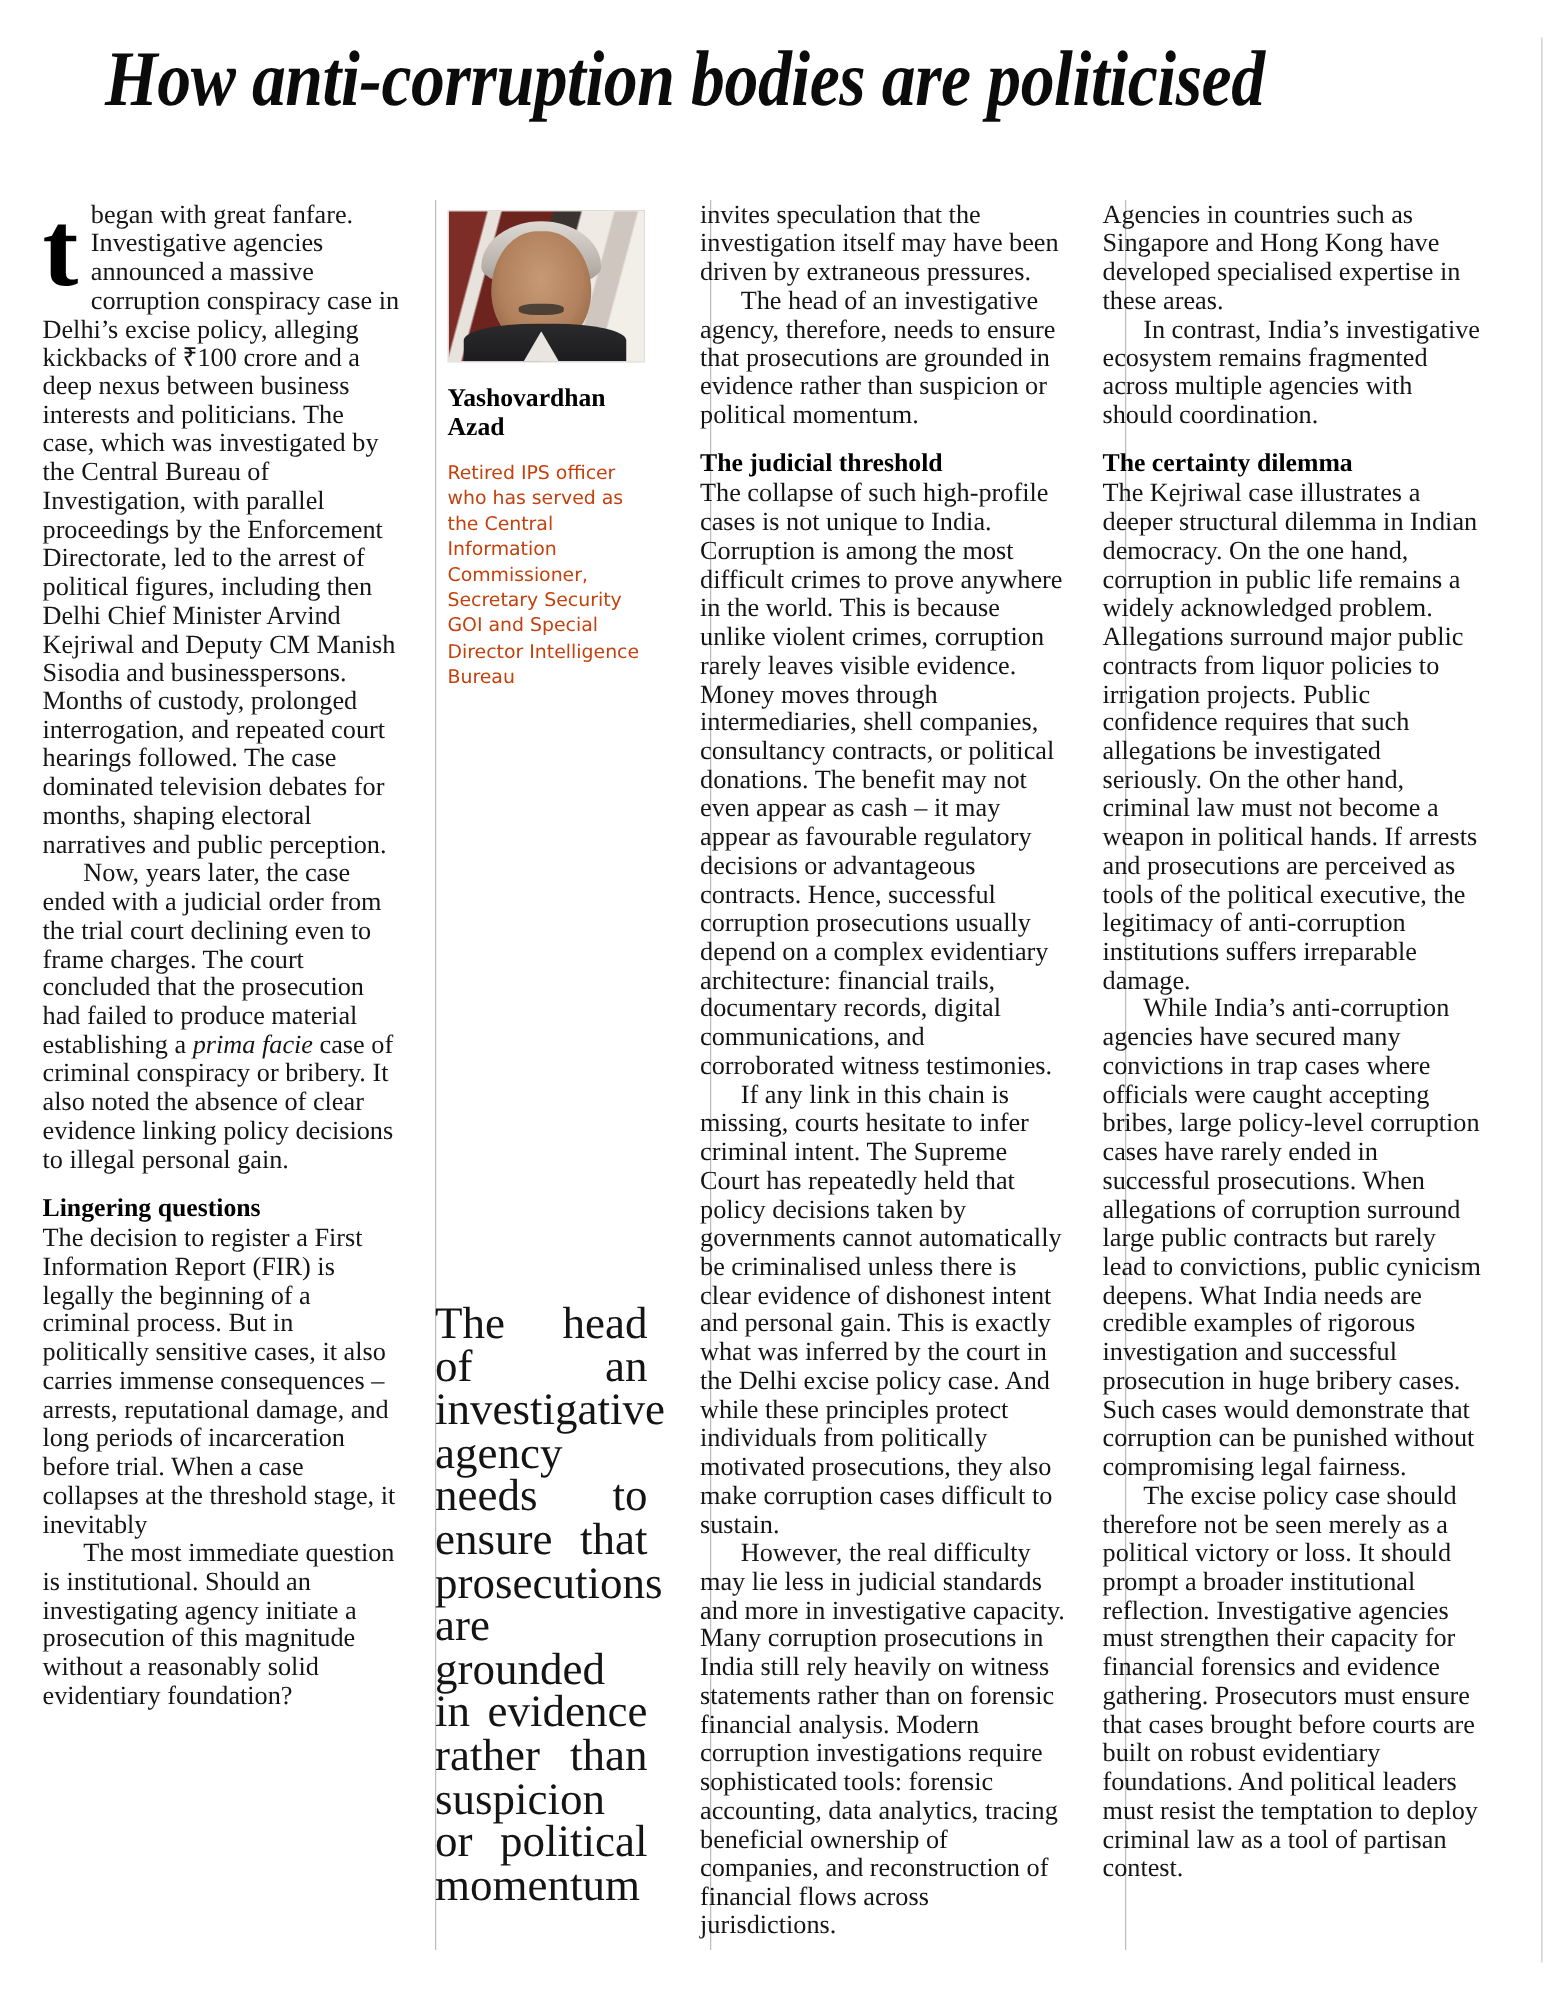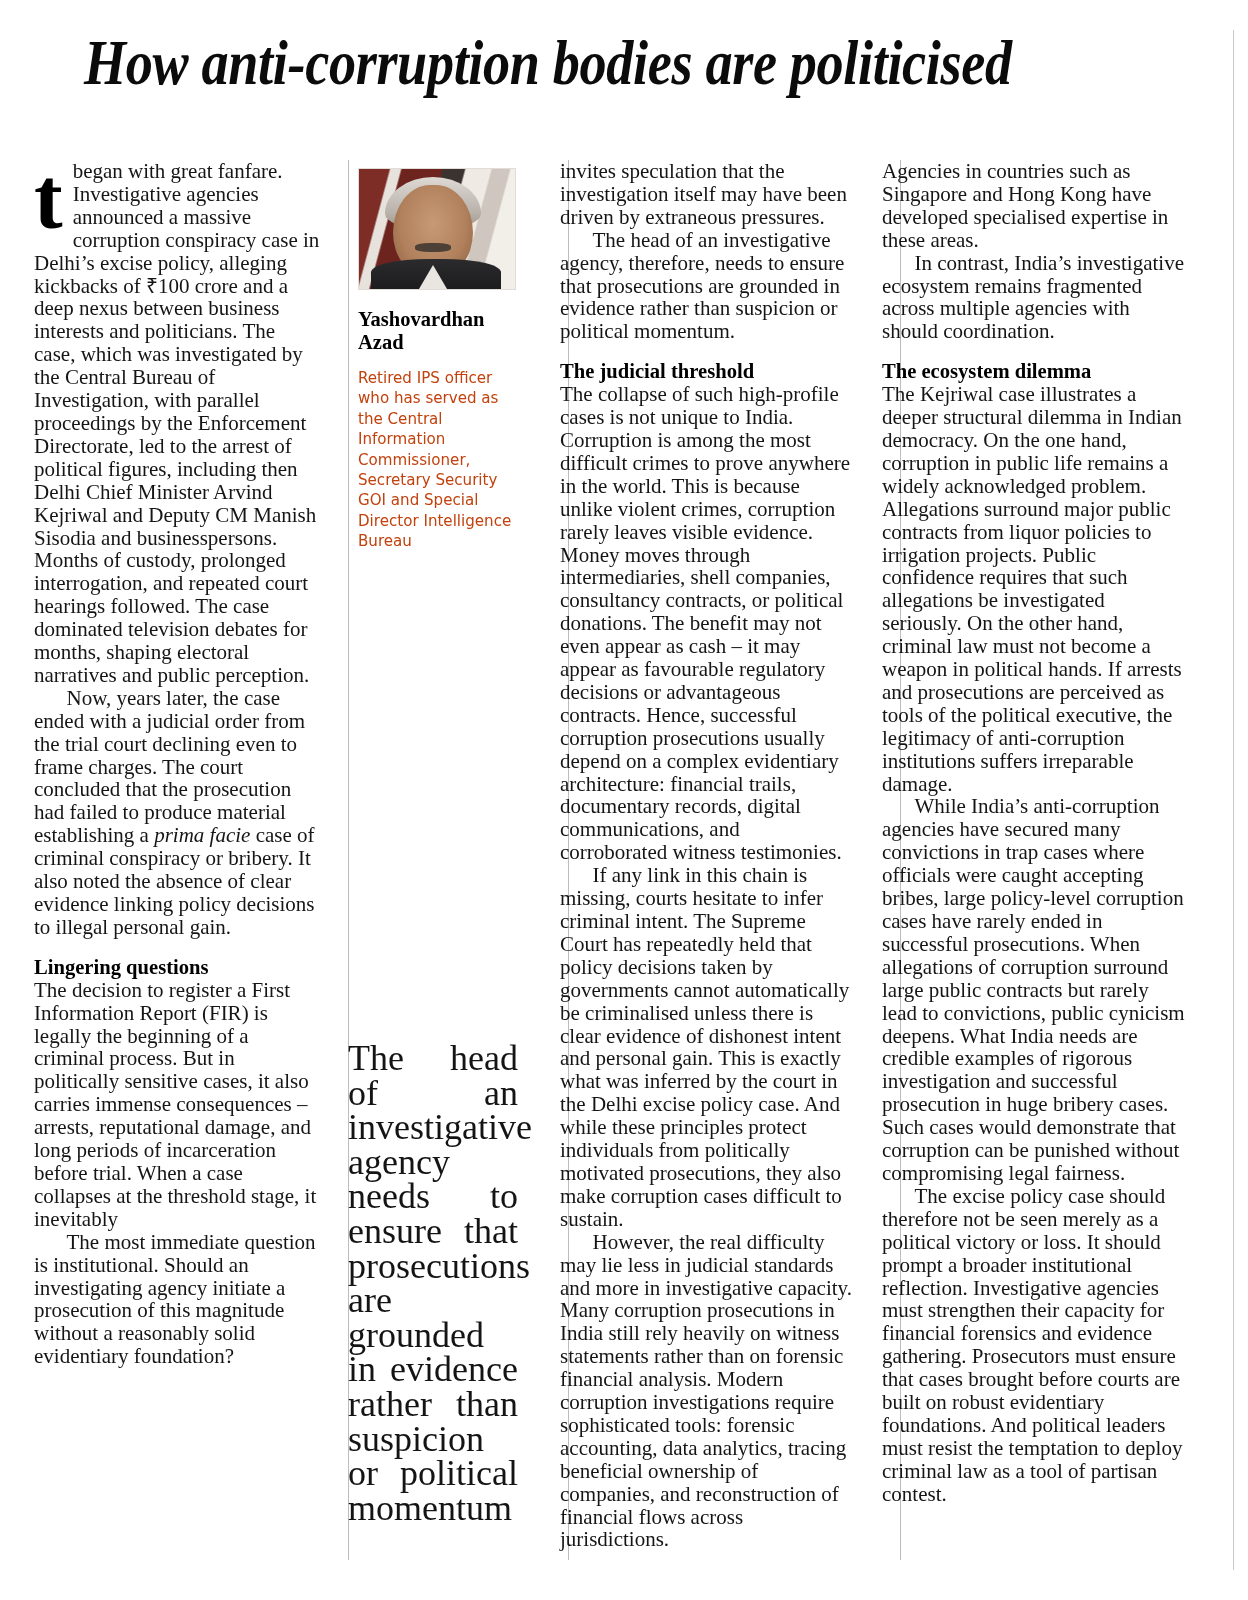--- a/index.html
+++ b/index.html
@@ -228,19 +228,19 @@
     <p class="body">The collapse of such high-profile cases is not unique to India. Corruption is among the most difficult crimes to prove anywhere in the world. This is because unlike violent crimes, corruption rarely leaves visible evidence. Money moves through intermediaries, shell companies, consultancy contracts, or political donations. The benefit may not even appear as cash – it may appear as favourable regulatory decisions or advantageous contracts. Hence, successful corruption prosecutions usually depend on a complex evidentiary architecture: financial trails, documentary records, digital communications, and corroborated witness testimonies.</p>
     <p class="body">If any link in this chain is missing, courts hesitate to infer criminal intent. The Supreme Court has repeatedly held that policy decisions taken by governments cannot automatically be criminalised unless there is clear evidence of dishonest intent and personal gain. This is exactly what was inferred by the court in the Delhi excise policy case. And while these principles protect individuals from politically motivated prosecutions, they also make corruption cases difficult to sustain.</p>
     <p class="body">However, the real difficulty may lie less in judicial standards and more in investigative capacity. Many corruption prosecutions in India still rely heavily on witness statements rather than on forensic financial analysis. Modern corruption investigations require sophisticated tools: forensic accounting, data analytics, tracing beneficial ownership of companies, and reconstruction of financial flows across jurisdictions.</p>
   </div>
 
   <div class="rule rule-c"></div>
 
   <div class="col col-4">
     <p class="body">Agencies in countries such as Singapore and Hong Kong have developed specialised expertise in these areas.</p>
     <p class="body">In contrast, India’s investigative ecosystem remains fragmented across multiple agencies with should coordination.</p>
-    <h2 class="subhead">The ecosystem dilemma</h2>
+    <h2 class="subhead">The certainty dilemma</h2>
     <p class="body">The Kejriwal case illustrates a deeper structural dilemma in Indian democracy. On the one hand, corruption in public life remains a widely acknowledged problem. Allegations surround major public contracts from liquor policies to irrigation projects. Public confidence requires that such allegations be investigated seriously. On the other hand, criminal law must not become a weapon in political hands. If arrests and prosecutions are perceived as tools of the political executive, the legitimacy of anti-corruption institutions suffers irreparable damage.</p>
     <p class="body">While India’s anti-corruption agencies have secured many convictions in trap cases where officials were caught accepting bribes, large policy-level corruption cases have rarely ended in successful prosecutions. When allegations of corruption surround large public contracts but rarely lead to convictions, public cynicism deepens. What India needs are credible examples of rigorous investigation and successful prosecution in huge bribery cases. Such cases would demonstrate that corruption can be punished without compromising legal fairness.</p>
     <p class="body">The excise policy case should therefore not be seen merely as a political victory or loss. It should prompt a broader institutional reflection. Investigative agencies must strengthen their capacity for financial forensics and evidence gathering. Prosecutors must ensure that cases brought before courts are built on robust evidentiary foundations. And political leaders must resist the temptation to deploy criminal law as a tool of partisan contest.</p>
   </div>
 
 </div>
 
 </body></html>

